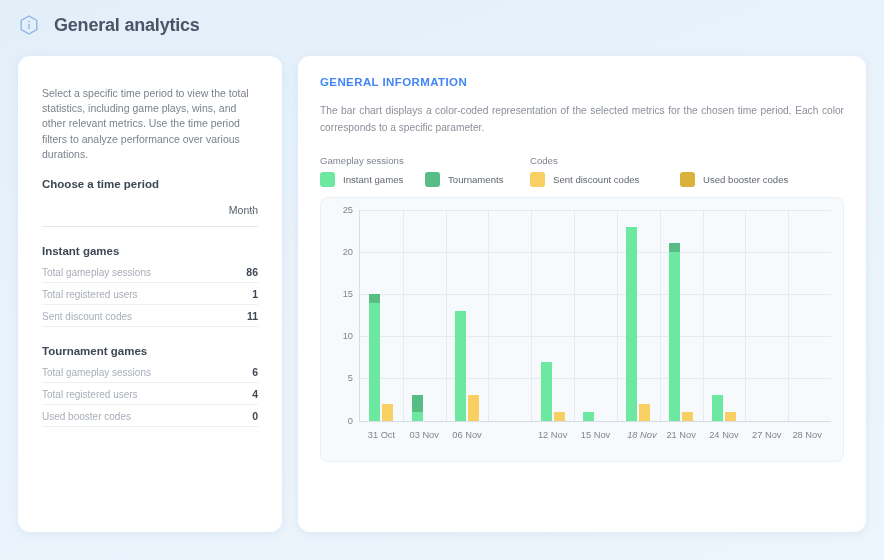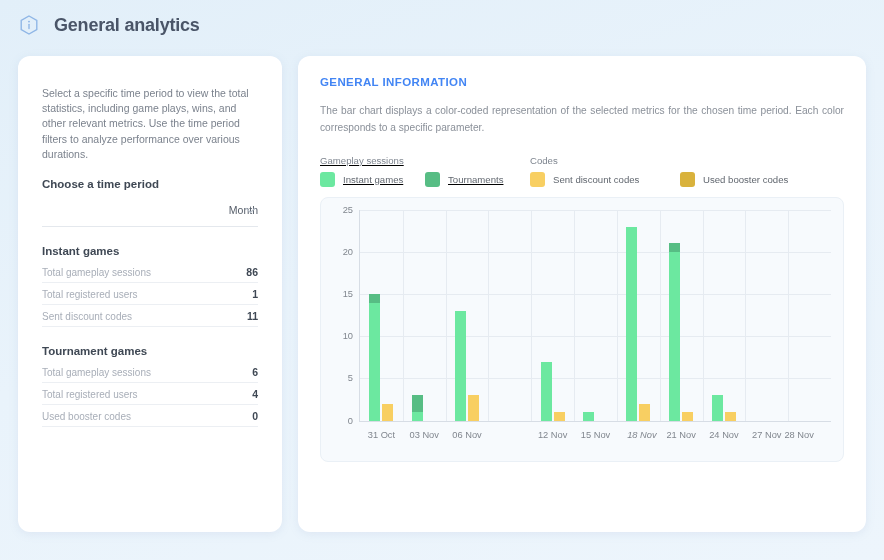--- a/index.html
+++ b/index.html
@@ -67,21 +67,21 @@
     letter-spacing: 0.4px; margin-bottom: 14px;
   }
   .info-desc {
     font-size: 10.2px; line-height: 1.7; color: #8a9099;
     text-align: justify; margin-bottom: 18px;
   }
 
   
   .legend { display: flex; gap: 0; margin-bottom: 10px; }
   .legend-col { margin-right: 0; }
-  .legend-col.g1 { width: 210px; text-decoration: underline; }
+  .legend-col.g1 { width: 210px; }
   .legend-heading {
     font-size: 9.6px; color: #7e858f; margin-bottom: 6px;
   }
   .legend-items { display: flex; gap: 0; }
   .legend-item {
     display: flex; align-items: center; gap: 8px; cursor: pointer;
   }
   .legend-item.w1 { width: 105px; }
   .legend-item.w2 { width: 150px; }
   .swatch { width: 15px; height: 15px; border-radius: 3px; display: block; flex: none; }
@@ -311,20 +311,20 @@
               </div>
               <div class="bar" style="left: 22.4091px; height: 8.44px;">
                 <div class="seg" style="background: rgb(248, 207, 98); height: 8.44px; bottom: 0px;"></div>
               </div>
               <div class="xlabel" style="left: 21.4091px;">24 Nov</div>
             </div>
             <div class="bargroup" style="left: 385.364px; width: 42.8182px;">
               <div class="xlabel" style="left: 21.4091px;">27 Nov</div>
             </div>
             <div class="bargroup" style="left: 428.182px; width: 42.8182px;">
-              <div class="xlabel" style="left: 11px;">28 Nov</div>
+              <div class="xlabel" style="left: 19px;">28 Nov</div>
             </div>
           </div>
       </div>
     </div>
   </div>
 
 </div>
 
 </body></html>

